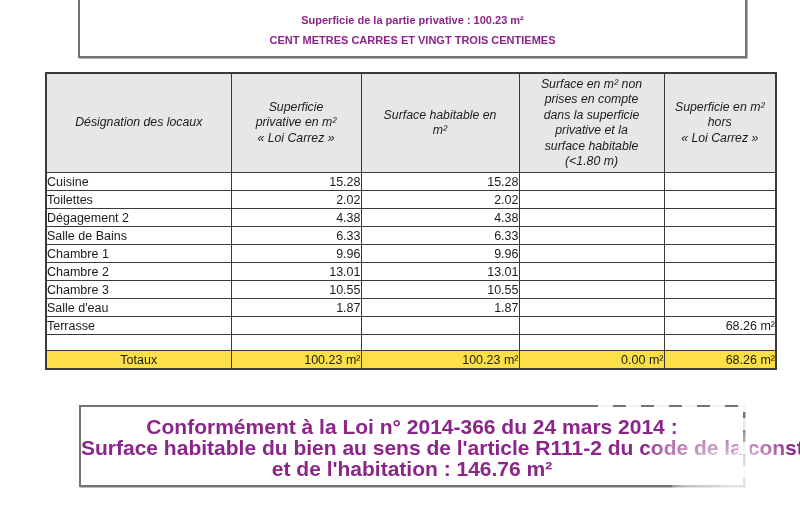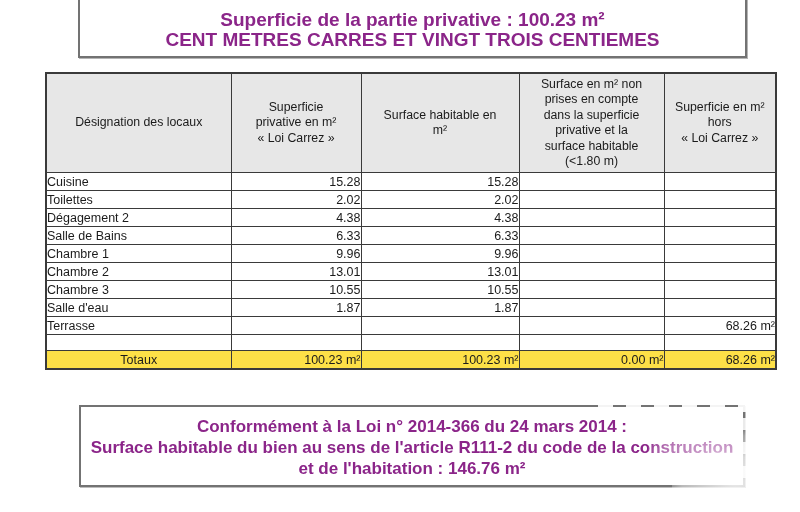--- a/index.html
+++ b/index.html
@@ -8,47 +8,47 @@
     font-family:"Liberation Sans","DejaVu Sans",sans-serif;color:#1b1b1b;
   }
   
   .topbox{
     position:absolute;left:78px;top:-5px;width:669px;height:63px;
     border:2px solid #737373;box-sizing:border-box;
     box-shadow:1px 1px 0 rgba(90,90,90,0.45);
     text-align:center;padding-top:13px;background:#fff;
   }
   .purpleline{
-    color:#8b2589;font-weight:bold;font-size:19px;line-height:20px;white-space:nowrap;
+    color:#8b2589;font-weight:bold;font-size:11px;line-height:20px;white-space:nowrap;
   }
   
   table.surf{
     position:absolute;left:45px;top:72px;width:730px;
     border-collapse:collapse;table-layout:fixed;background:#fff;
     border:2px solid #3a3a3a;
   }
   table.surf th,table.surf td{border:1px solid #3a3a3a;overflow:hidden;}
   table.surf th{
     background:#e7e7e7;font-weight:normal;font-size:12.3px;line-height:15.5px;
-    text-align:center;vertical-align:middle;white-space:pre-line;height:98px;padding:0 2px;
+    text-align:center;vertical-align:middle;white-space:pre-line;height:98px;padding:0 2px;font-style:italic;
   }
   table.surf td{font-size:12.5px;height:17px;padding:0;vertical-align:middle;}
   td.lbl{text-align:left;padding-left:5px;}
   td.num{text-align:right;padding-right:5px;}
   tr.emptyrow td{height:15px;}
   tr.totals td{background:#fde047;height:17px;}
   tr.totals td.lbl{text-align:center;padding-left:0;}
   
   .bottombox{
     position:absolute;left:79px;top:405px;width:666px;height:82px;
     border:2px solid #737373;box-sizing:border-box;
     box-shadow:1px 1px 0 rgba(90,90,90,0.4);
     text-align:center;padding-top:9px;background:#fff;
   }
-  .bottombox .purpleline{font-size:17px;line-height:21px;}
+  .bottombox .purpleline{font-size:21px;line-height:21px;}
   
   .wm{position:absolute;pointer-events:none;}
   .wm-top1{left:352px;top:0;width:270px;height:4px;
     background:repeating-linear-gradient(90deg,rgba(187,120,170,0.28) 0 26px,rgba(255,255,255,0) 26px 50px);}
   .wm-top2{left:676px;top:0;width:66px;height:4px;
     background:repeating-linear-gradient(90deg,rgba(187,120,170,0.22) 0 18px,rgba(255,255,255,0) 18px 34px);}
   .wm-dash-totals{left:655px;top:379px;width:122px;height:14px;
     background:repeating-linear-gradient(90deg,rgba(255,255,255,0.7) 0 16px,rgba(255,255,255,0.05) 16px 30px);}
   .wm-dash-boxtop{left:598px;top:400px;width:150px;height:12px;
     background:repeating-linear-gradient(90deg,rgba(255,255,255,0.92) 0 15px,rgba(255,255,255,0) 15px 28px);}

